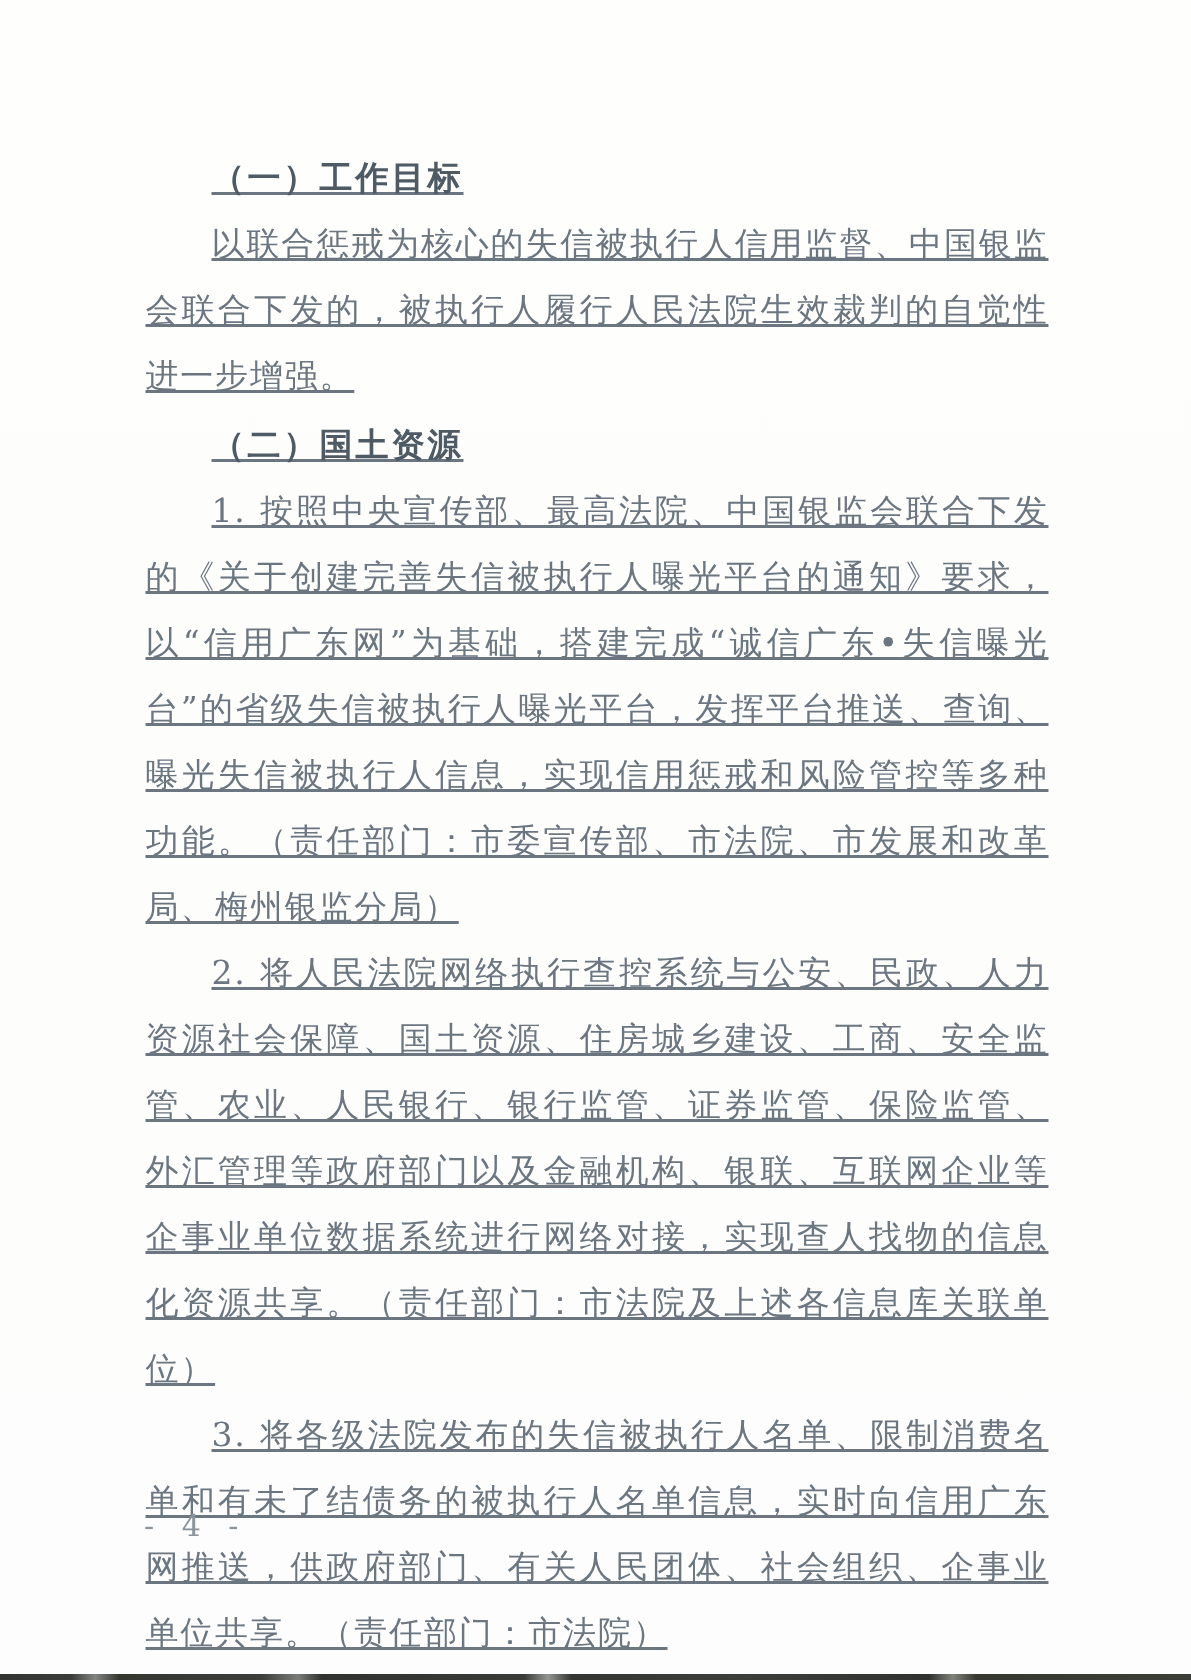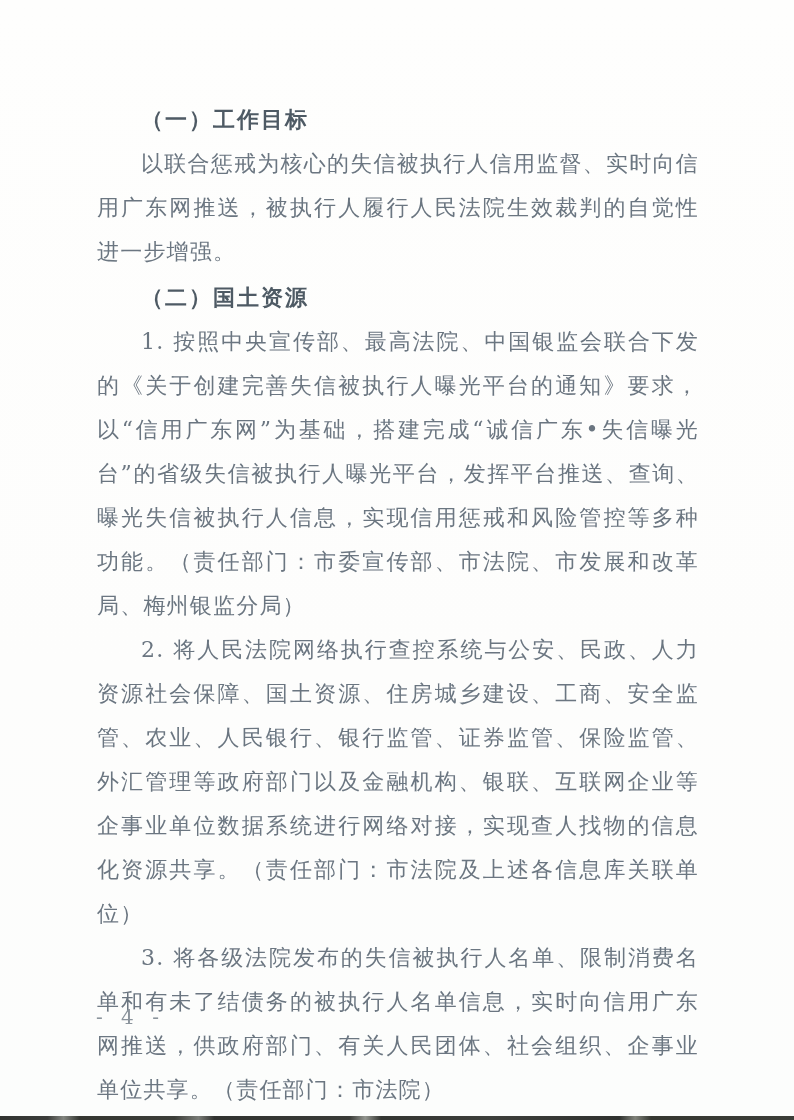--- a/index.html
+++ b/index.html
@@ -19,20 +19,21 @@
     position: absolute;
     left: 97px;
     top: 96px;
     width: 602px;
     color: #6b7681;
     font-size: 22px;
     line-height: 44px;
     text-align: justify;
     text-justify: inter-ideograph;
     letter-spacing: 1.2px;
+    text-decoration: underline;
   }
   .heading {
     margin: 0;
     padding: 0;
     text-indent: 2em;
     font-size: 22px;
     font-weight: bold;
     color: #4e5a64;
     line-height: 46px;
     letter-spacing: 2px;
@@ -66,21 +67,21 @@
   }
 </style>
 </head>
 <body>
 
 <div class="page">
 
   <div class="content">
     <h2 class="heading">（一）工作目标</h2>
 
-    <p class="para">以联合惩戒为核心的失信被执行人信用监督、实时向信用广东网推送，被执行人履行人民法院生效裁判的自觉性进一步增强。</p>
+    <p class="para">以联合惩戒为核心的失信被执行人信用监督、中国银监会联合下发的，被执行人履行人民法院生效裁判的自觉性进一步增强。</p>
 
     <h2 class="heading">（二）国土资源</h2>
 
     <p class="para">1. 按照中央宣传部、最高法院、中国银监会联合下发的《关于创建完善失信被执行人曝光平台的通知》要求，以“信用广东网”为基础，搭建完成“诚信广东•失信曝光台”的省级失信被执行人曝光平台，发挥平台推送、查询、曝光失信被执行人信息，实现信用惩戒和风险管控等多种功能。（责任部门：市委宣传部、市法院、市发展和改革局、梅州银监分局）</p>
 
     <p class="para">2. 将人民法院网络执行查控系统与公安、民政、人力资源社会保障、国土资源、住房城乡建设、工商、安全监管、农业、人民银行、银行监管、证券监管、保险监管、外汇管理等政府部门以及金融机构、银联、互联网企业等企事业单位数据系统进行网络对接，实现查人找物的信息化资源共享。（责任部门：市法院及上述各信息库关联单位）</p>
 
     <p class="para">3. 将各级法院发布的失信被执行人名单、限制消费名单和有未了结债务的被执行人名单信息，实时向信用广东网推送，供政府部门、有关人民团体、社会组织、企事业单位共享。（责任部门：市法院）</p>
   </div>
 

